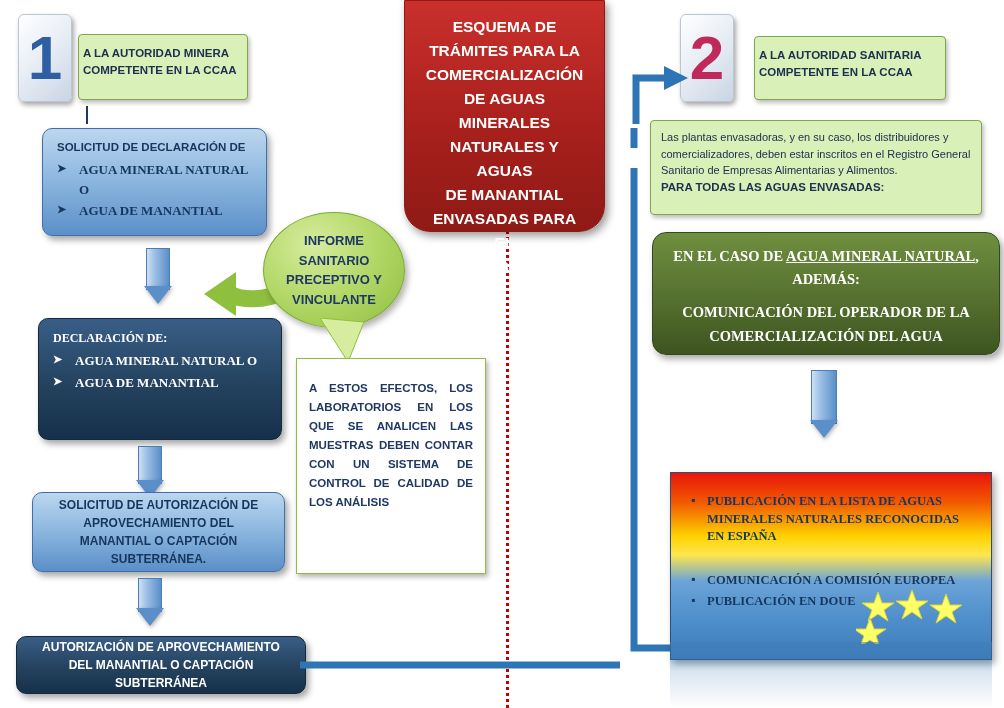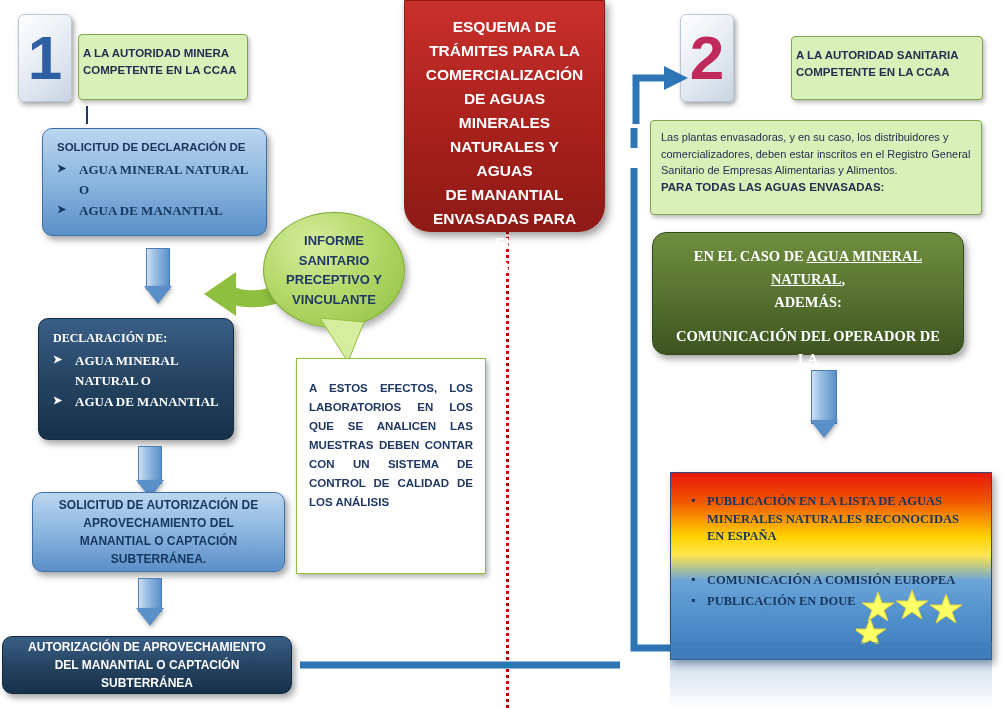--- a/index.html
+++ b/index.html
@@ -167,21 +167,21 @@
   <div class="tick" style="left:86px;top:106px;height:18px;"></div>
 
   <div class="abs callout-green" style="left:78px;top:34px;width:170px;height:66px;">
     <span>A LA AUTORIDAD MINERA COMPETENTE  EN LA CCAA</span>
   </div>
 
   <div class="abs numbox num2" style="left:680px;top:14px;">
     <span>2</span>
   </div>
 
-  <div class="abs callout-green" style="left:791px;top:36px;width:192px;height:64px;">
+  <div class="abs callout-green" style="left:754px;top:36px;width:192px;height:64px;">
     <span>A LA AUTORIDAD SANITARIA COMPETENTE  EN LA CCAA</span>
   </div>
 
   <div class="abs callout-green plain" style="left:650px;top:120px;width:332px;height:95px;padding:8px 10px;">
     <div style="font-weight:normal;font-size:11px;line-height:1.5;">Las plantas envasadoras,  y en su caso, los distribuidores y comercializadores,   deben estar  inscritos en el Registro General Sanitario de Empresas Alimentarias y Alimentos.</div>
     <div style="font-weight:bold;margin-bottom:8px;">PARA TODAS LAS AGUAS ENVASADAS:</div>
   </div>
 
   <svg class="abs" style="left:614px;top:48px;width:74px;height:620px;" viewBox="0 0 74 620">
     <path d="M20,120 L20,600 L70,600" stroke="#2e75b6" stroke-width="7" fill="none"></path>
@@ -196,21 +196,21 @@
       <li>AGUA MINERAL NATURAL O</li>
       <li>AGUA DE MANANTIAL</li>
     </ul>
   </div>
 
   <div class="arrow-down" style="left:128px;top:248px;width:60px;height:60px;">
     <div class="shaft" style="top:0;width:22px;height:40px;"></div>
     <div class="head" style="top:38px;"></div>
   </div>
 
-  <div class="abs bluebox dark rbox" style="left:38px;top:318px;width:196px;height:122px;">
+  <div class="abs bluebox dark rbox" style="left:38px;top:318px;width:244px;height:122px;">
     <div style="font-size:12px;">DECLARACIÓN DE:</div>
     <ul>
       <li>AGUA MINERAL NATURAL O</li>
       <li>AGUA DE MANANTIAL</li>
     </ul>
   </div>
 
   <div class="arrow-down" style="left:120px;top:446px;width:60px;height:56px;">
     <div class="shaft" style="top:0;width:22px;height:36px;"></div>
     <div class="head" style="top:34px;"></div>
@@ -218,21 +218,21 @@
 
   <div class="abs bluebox rbox center" style="left:32px;top:492px;width:253px;height:80px;display:flex;align-items:center;justify-content:flex-start;">
     <div style="font-size:12px;font-family:'Liberation Sans',sans-serif;">SOLICITUD  DE AUTORIZACIÓN DE APROVECHAMIENTO DEL MANANTIAL O CAPTACIÓN SUBTERRÁNEA.</div>
   </div>
 
   <div class="arrow-down" style="left:120px;top:578px;width:60px;height:52px;">
     <div class="shaft" style="top:0;width:22px;height:32px;"></div>
     <div class="head" style="top:30px;"></div>
   </div>
 
-  <div class="abs bluebox dark rbox center" style="left:2px;top:636px;width:290px;height:58px;display:flex;align-items:center;justify-content:center;">
+  <div class="abs bluebox dark rbox center" style="left:16px;top:636px;width:290px;height:58px;display:flex;align-items:center;justify-content:center;">
     <div style="font-size:12px;font-family:'Liberation Sans',sans-serif;">AUTORIZACIÓN DE APROVECHAMIENTO DEL MANANTIAL O CAPTACIÓN SUBTERRÁNEA</div>
   </div>
 
   <svg class="abs" style="left:300px;top:652px;width:340px;height:30px;" viewBox="0 0 340 30">
     <path d="M0,13 L320,13" stroke="#2e75b6" stroke-width="7" fill="none"></path>
   </svg>
 
   <svg class="abs" style="left:196px;top:222px;width:140px;height:100px;" viewBox="0 0 140 100">
     <path d="M120,20 C120,70 60,86 34,72" stroke="#8fbf3f" stroke-width="17" fill="none" stroke-linecap="butt"></path>
     <polygon points="40,50 40,94 8,72" fill="#8fbf3f"></polygon>
@@ -249,21 +249,21 @@
 
   <svg class="abs" style="left:312px;top:318px;width:60px;height:48px;" viewBox="0 0 60 48">
     <polygon points="8,0 52,4 36,44" fill="#d6ec9e" stroke="#8fbf3f" stroke-width="1"></polygon>
   </svg>
 
   <div class="abs notebox" style="left:296px;top:358px;width:190px;height:216px;">
     <div style="height:10px;"></div>
     <div>A ESTOS EFECTOS, LOS LABORATORIOS EN LOS QUE SE ANALICEN LAS MUESTRAS DEBEN CONTAR CON UN SISTEMA DE CONTROL DE CALIDAD DE LOS ANÁLISIS</div>
   </div>
 
-  <div class="abs greenbox" style="left:652px;top:232px;width:312px;height:123px;">
+  <div class="abs greenbox" style="left:652px;top:232px;width:348px;height:123px;">
     <div>
       <span>EN EL CASO DE </span><span class="u">AGUA MINERAL NATURAL</span><span>,</span>
     </div>
     <div>ADEMÁS:</div>
     <div style="height:10px;"></div>
     <div>COMUNICACIÓN DEL OPERADOR DE LA</div>
     <div>COMERCIALIZACIÓN DEL AGUA</div>
   </div>
 
   <div class="arrow-down" style="left:792px;top:370px;width:64px;height:78px;">

